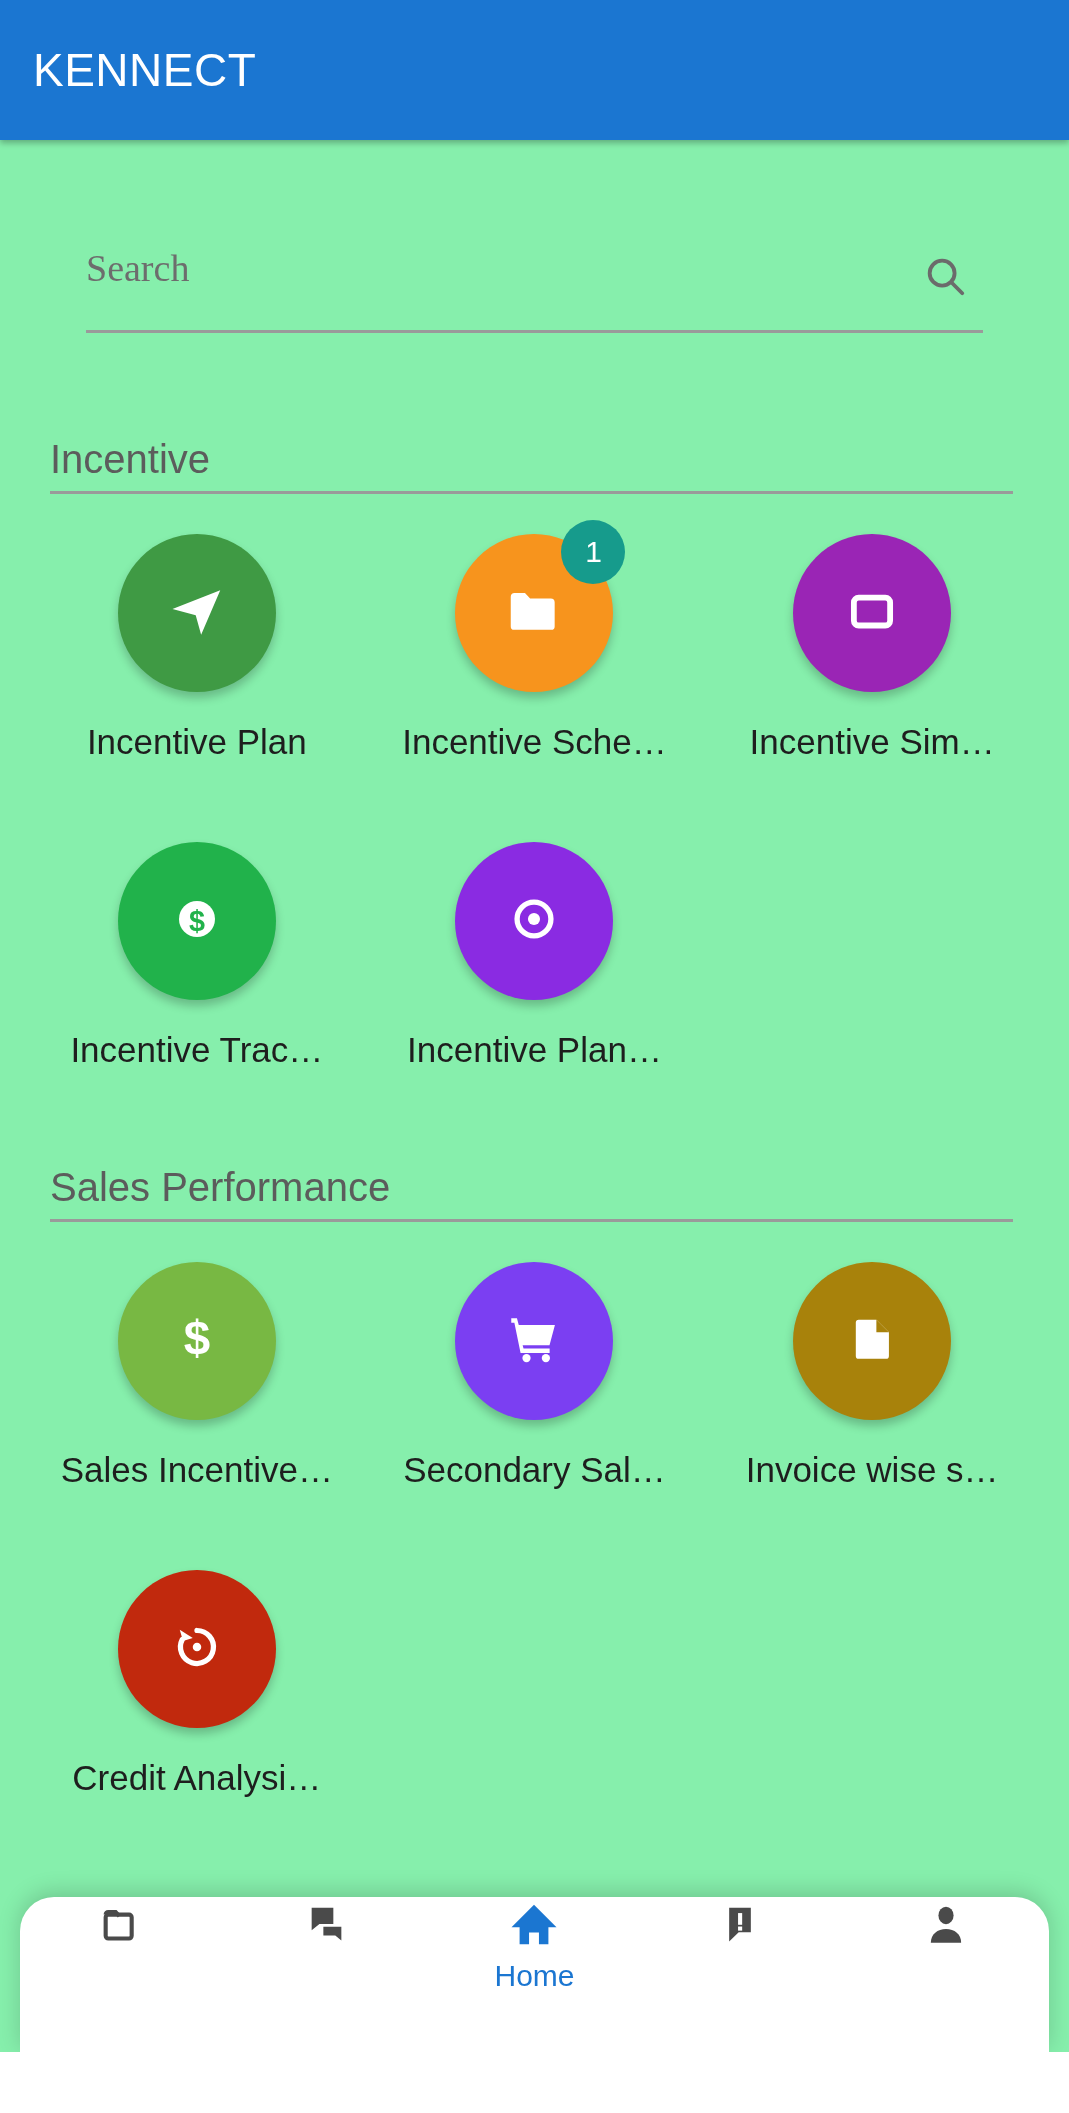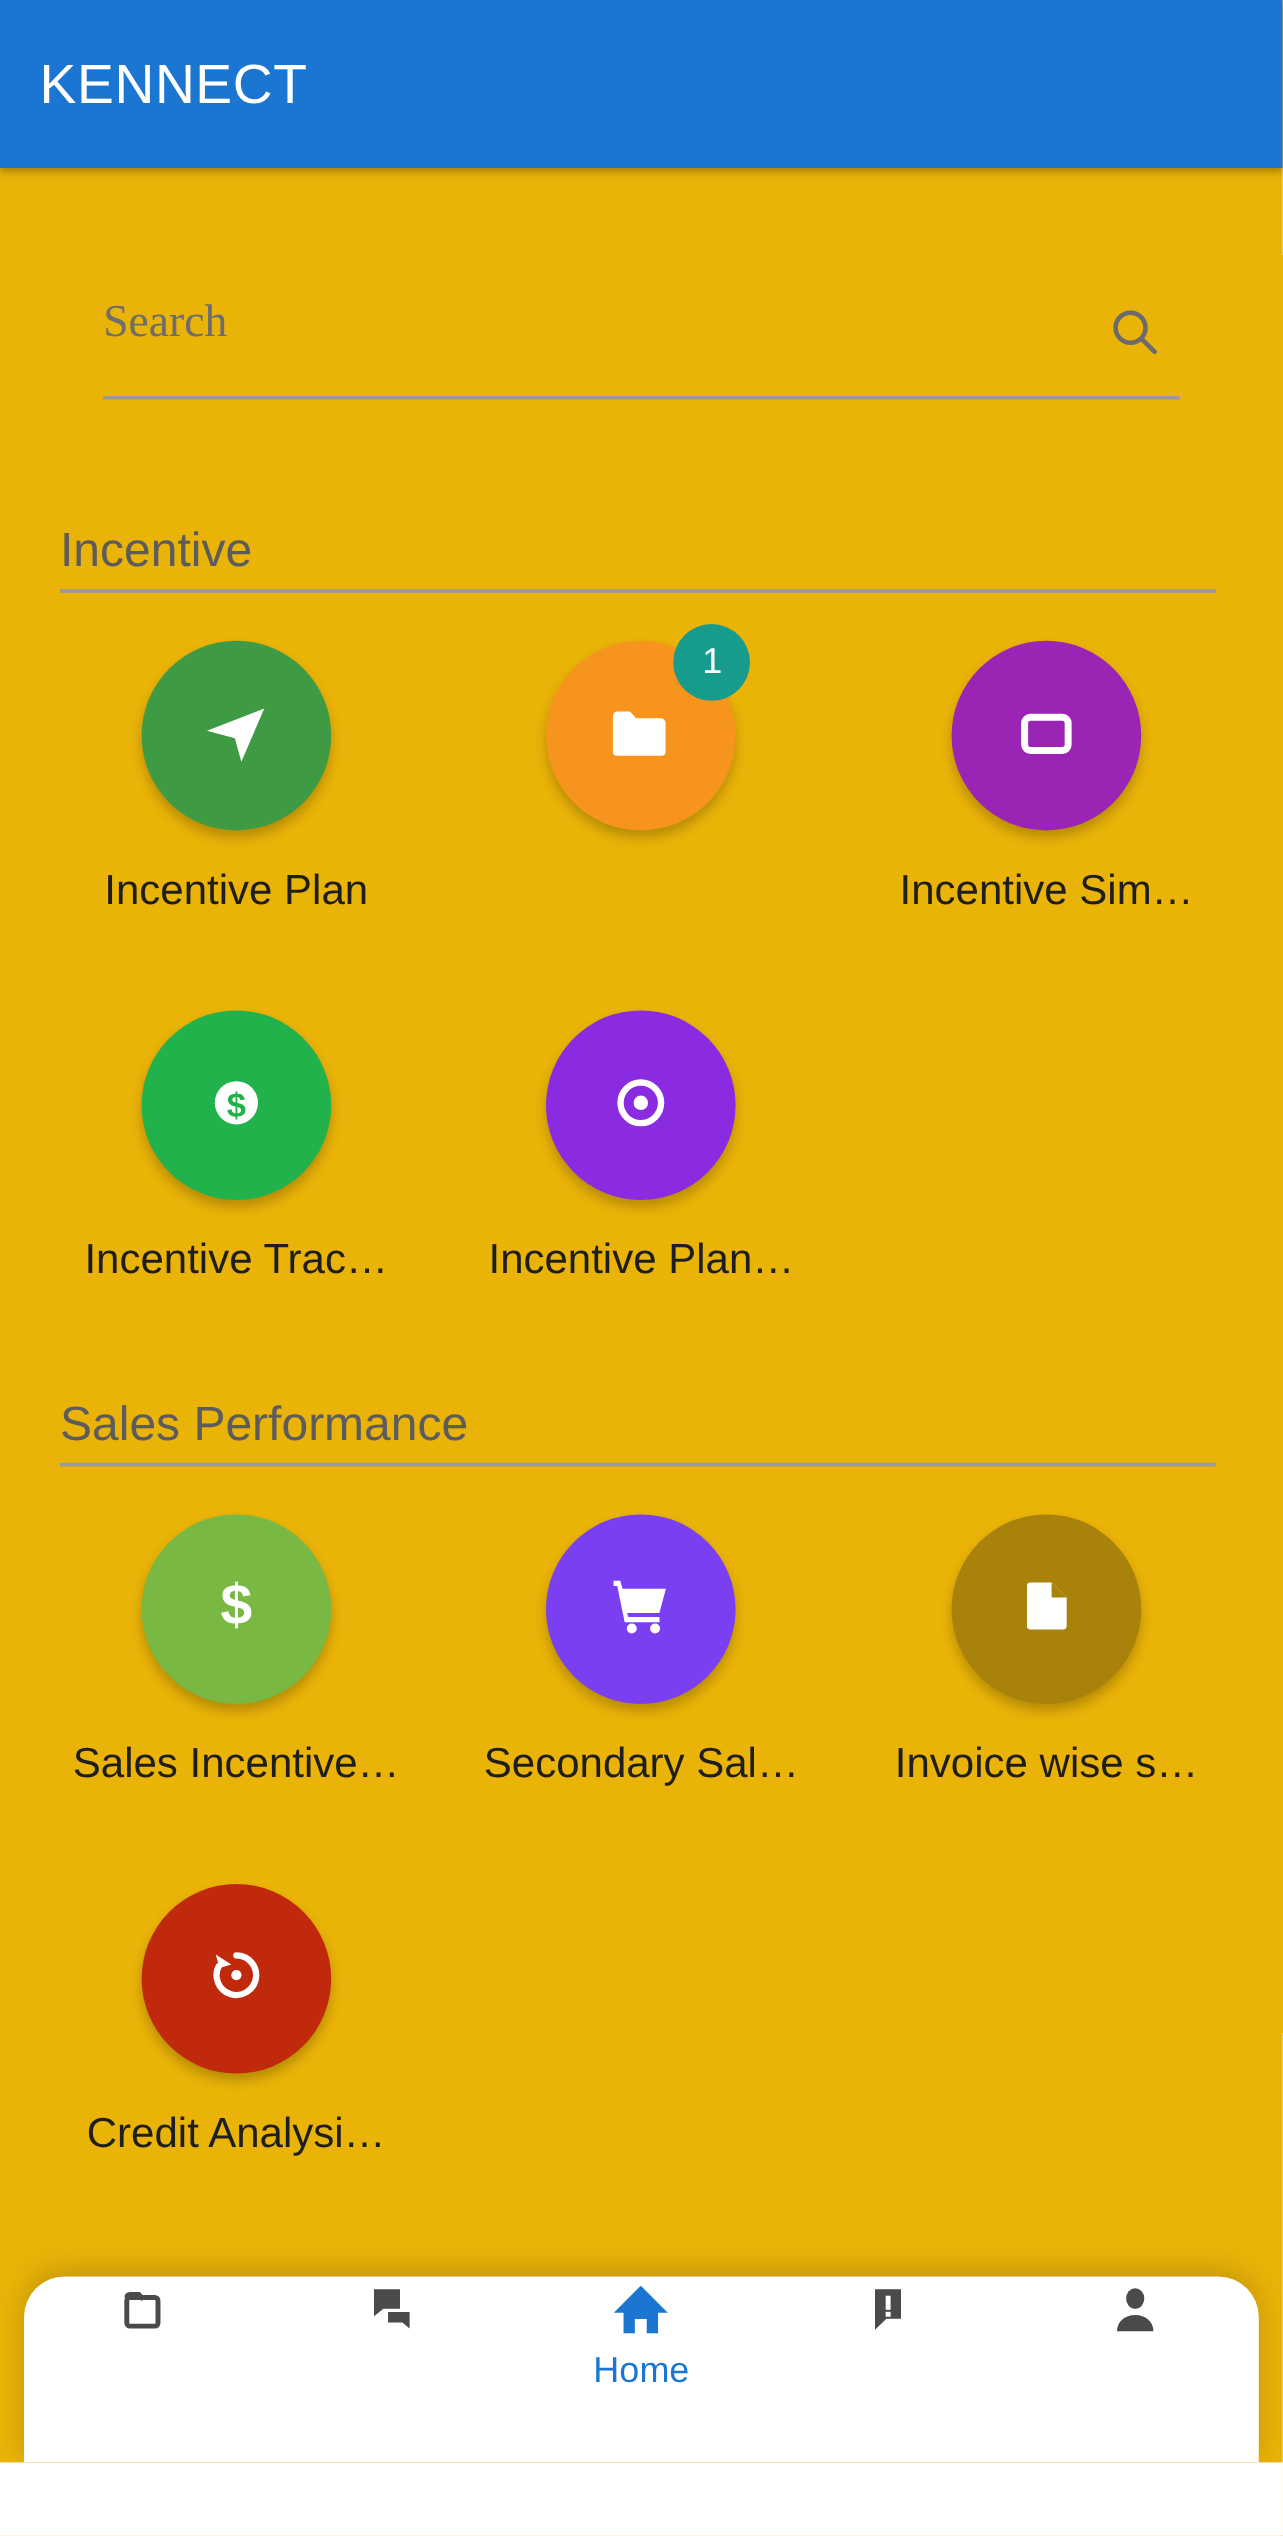--- a/index.html
+++ b/index.html
@@ -9,21 +9,21 @@
     height: 2113px;
     background: #ffffff;
     font-family: "Liberation Sans", sans-serif;
     overflow: hidden;
   }
 
   .phone {
     position: relative;
     width: 1069px;
     height: 2052px;
-    background: #eab308;
+    background: #86efac;
     overflow: hidden;
   }
 
   
   .appbar {
     height: 140px;
     background: #1b76d1;
     display: flex;
     align-items: center;
     padding-left: 33px;
@@ -231,20 +231,21 @@
             <span>
               <svg width="62" height="62" viewBox="0 0 24 24" fill="#ffffff">
                 <path d="M3 6.5a1.5 1.5 0 0 1 1.5-1.5h4l2 2.2h8A1.5 1.5 0 0 1 20 8.7v9.3a1.3 1.3 0 0 1-1.3 1.3H4.3A1.3 1.3 0 0 1 3 18Z"></path>
               </svg>
             </span>
           </div>
           <div class="tile-badge" style="background:#169b8c;">
             <span>1</span>
           </div>
         </div>
+        <div class="tile-label">Incentive Sche…</div>
       </div>
 
       <div class="tile">
         <div class="tile-circle-wrap">
           <div class="tile-circle" style="background:#9a25b5;">
             <span>
               <svg width="58" height="58" viewBox="0 0 24 24" fill="none" stroke="#ffffff" stroke-width="2.4">
                 <rect x="4.5" y="6.5" width="15" height="11.5" rx="2"></rect>
               </svg>
             </span>

